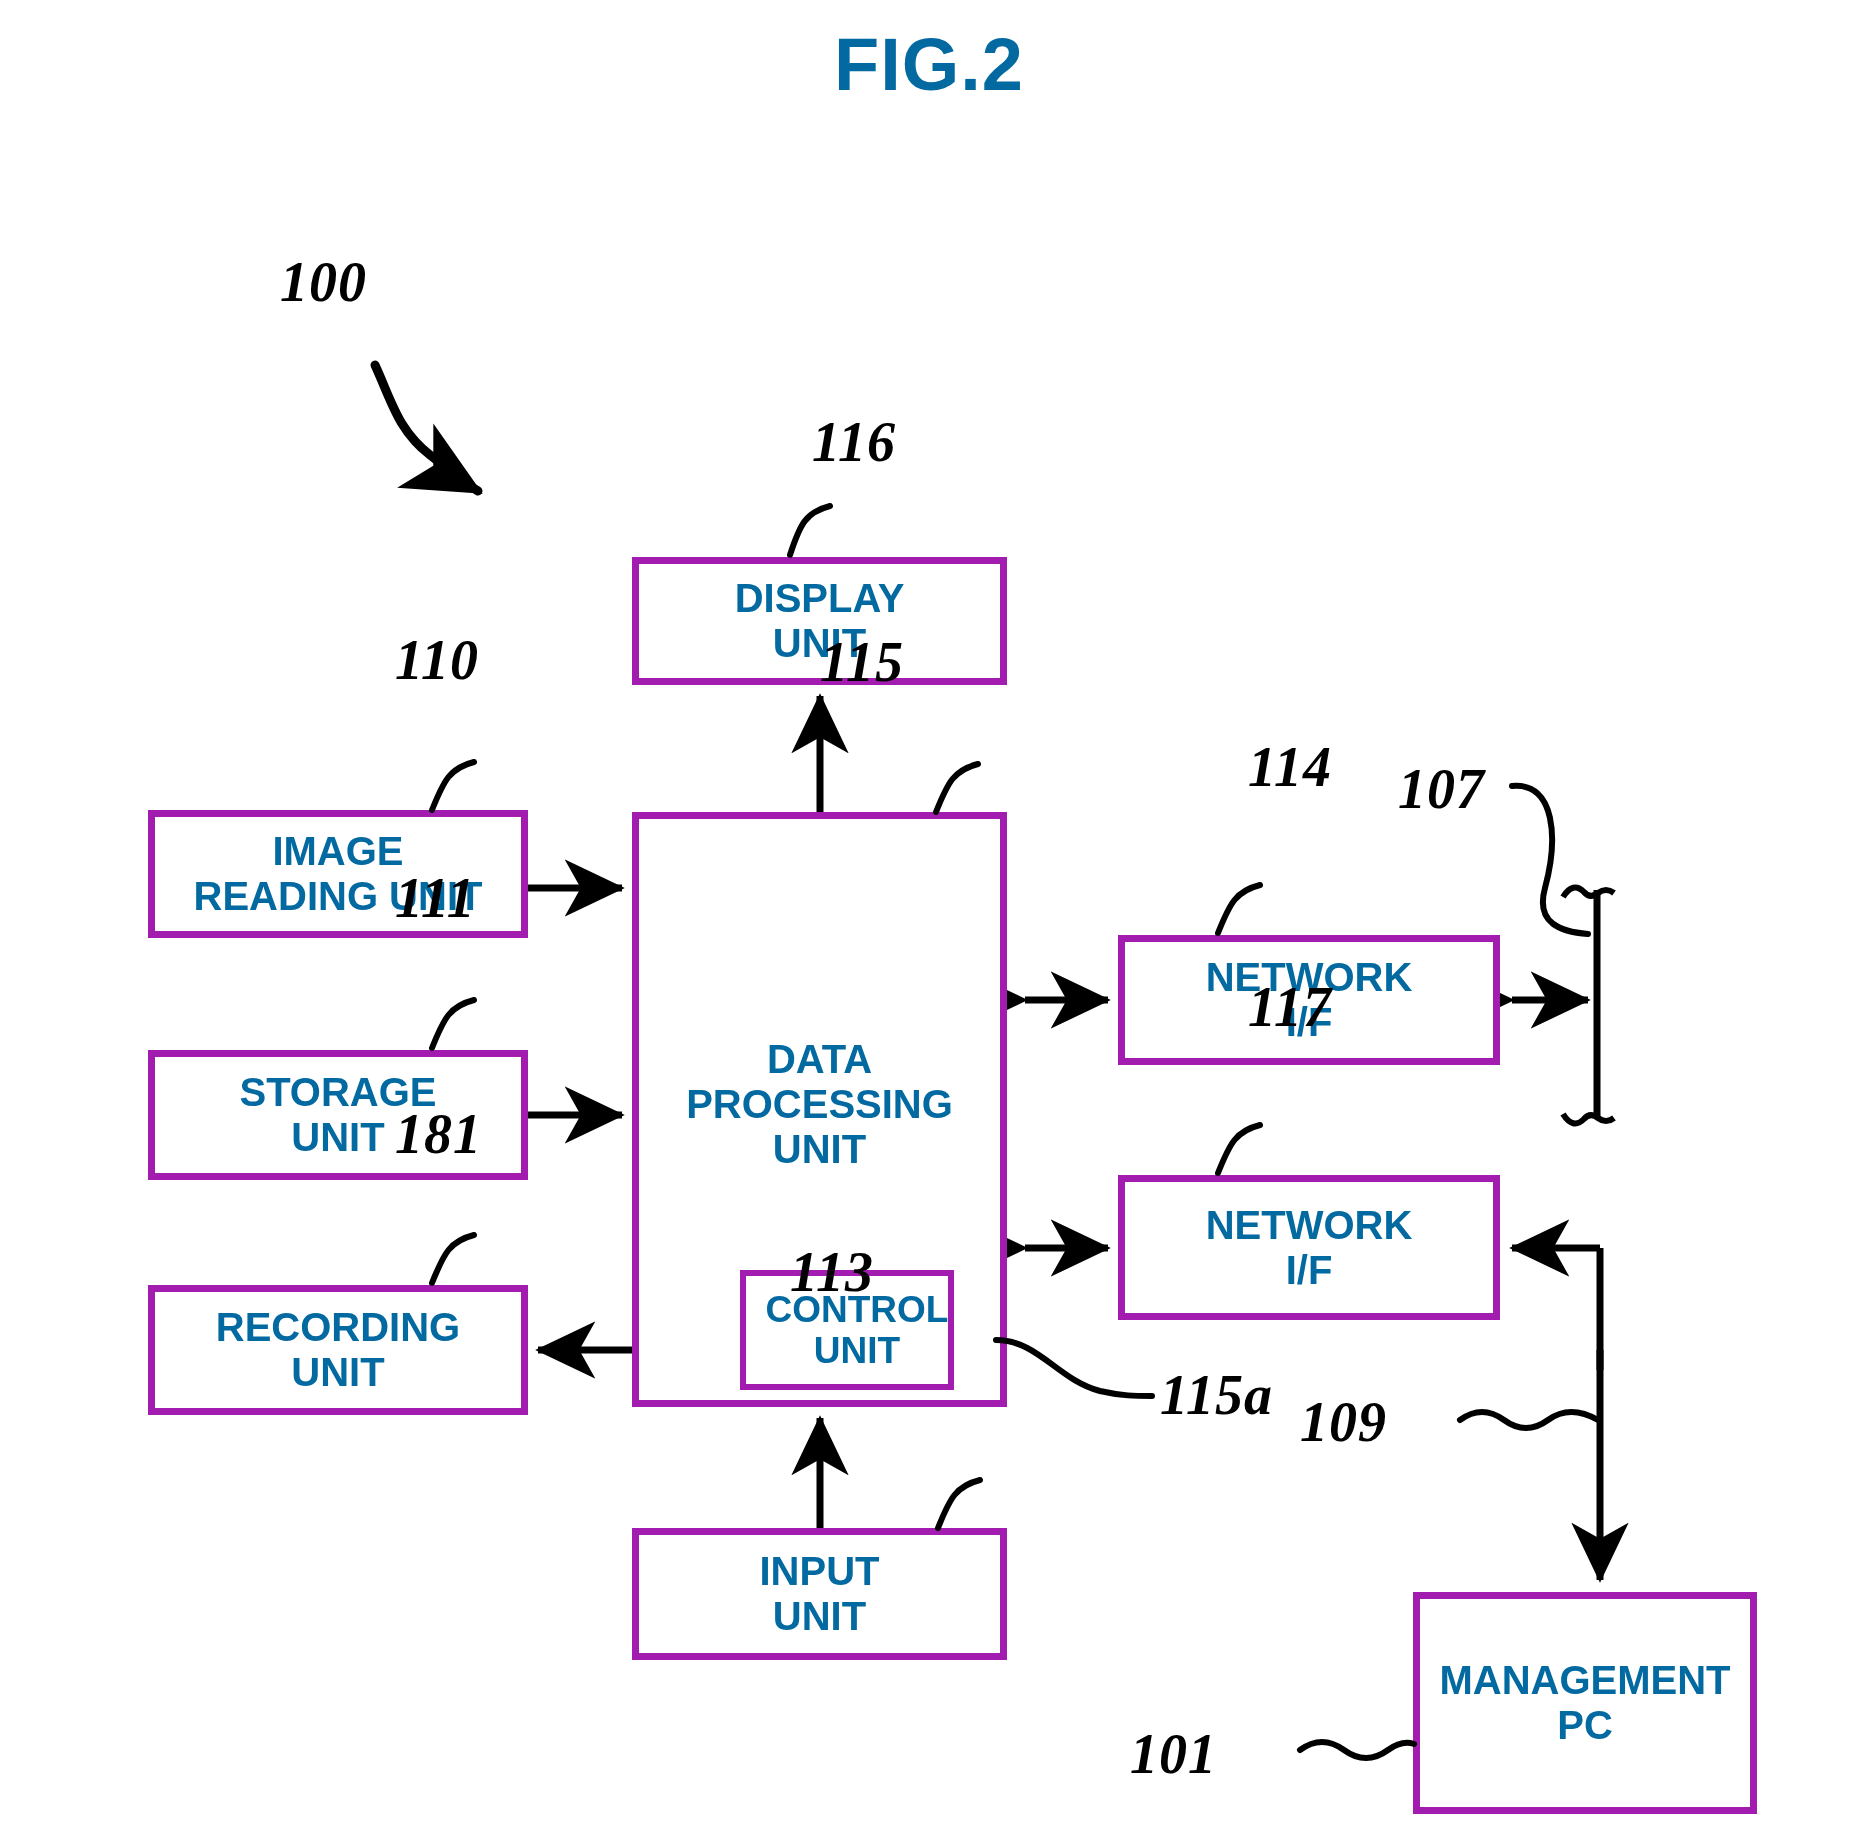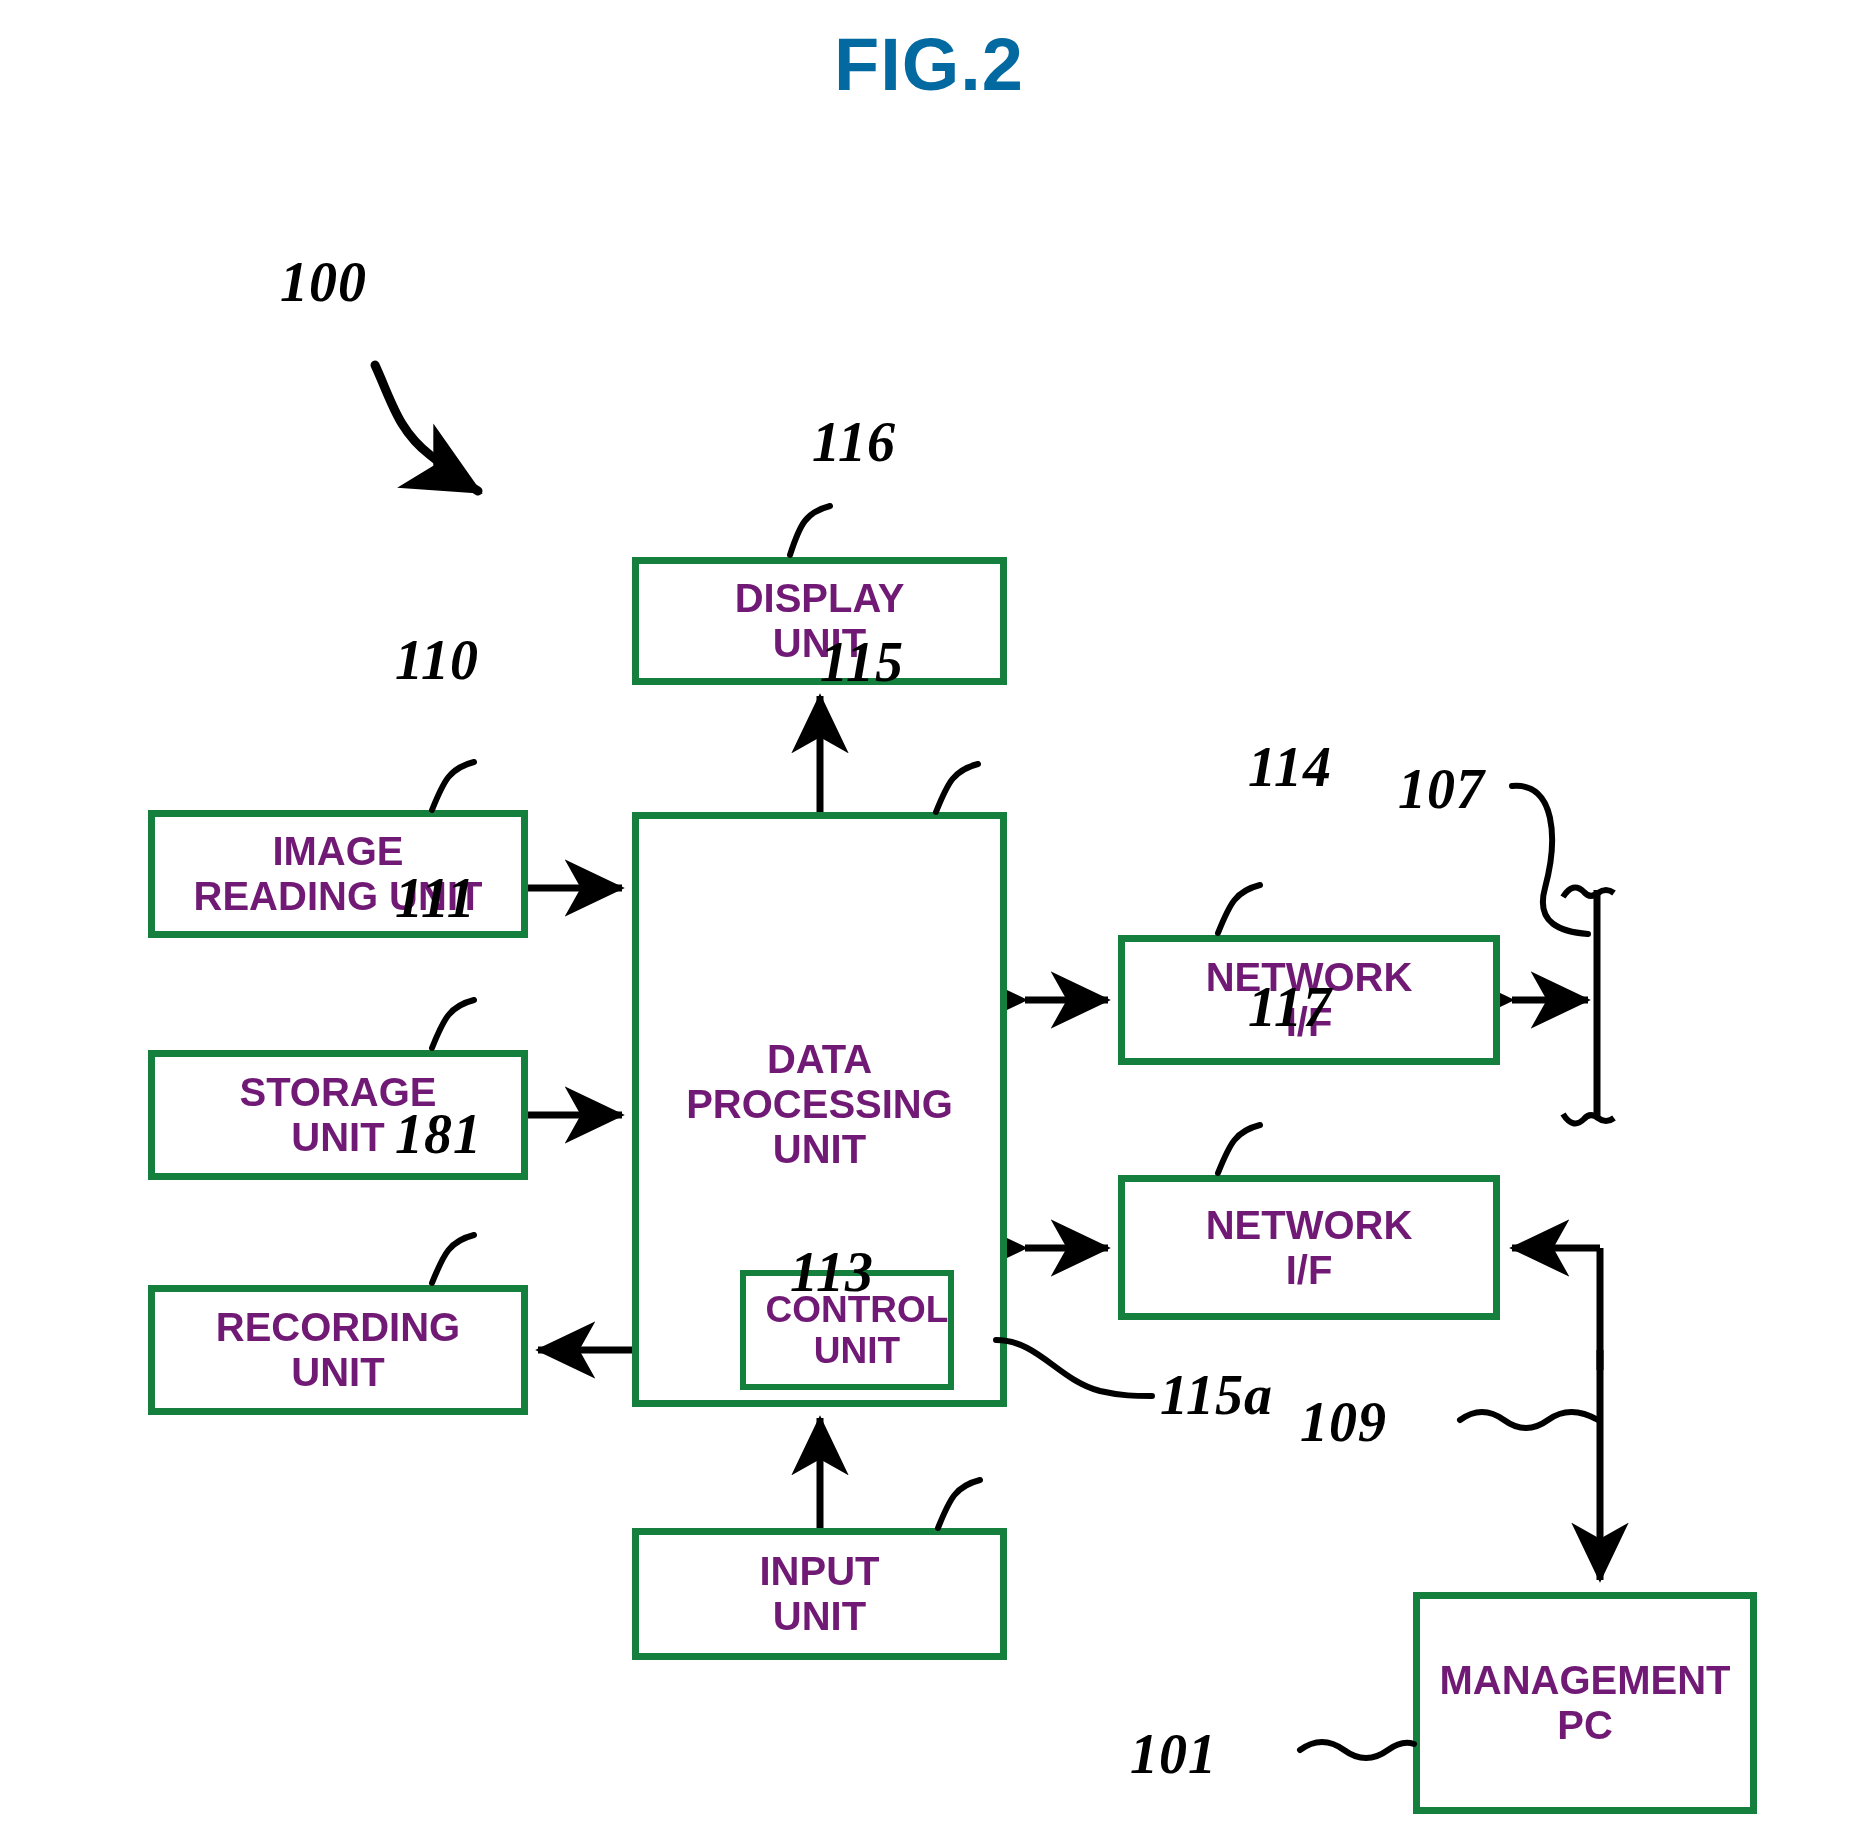--- a/index.html
+++ b/index.html
@@ -23,27 +23,27 @@
     text-align: center;
     font-family: "Liberation Sans", sans-serif;
     font-weight: bold;
     font-size: 74px;
     letter-spacing: 1px;
     color: #0369a1;
   }
   .node-box {
     position: absolute;
     box-sizing: border-box;
-    border: 7px solid #15803d;
+    border: 7px solid #a21caf;
     background: #ffffff;
     display: flex;
     align-items: center;
     justify-content: center;
     text-align: center;
-    color: #701a75;
+    color: #0369a1;
     font-family: "Liberation Sans", sans-serif;
     font-weight: bold;
     font-size: 40px;
     line-height: 1.12;
     z-index: 3;
   }
   .node-box.inner {
     border-width: 6px;
     font-size: 37px;
     z-index: 4;

